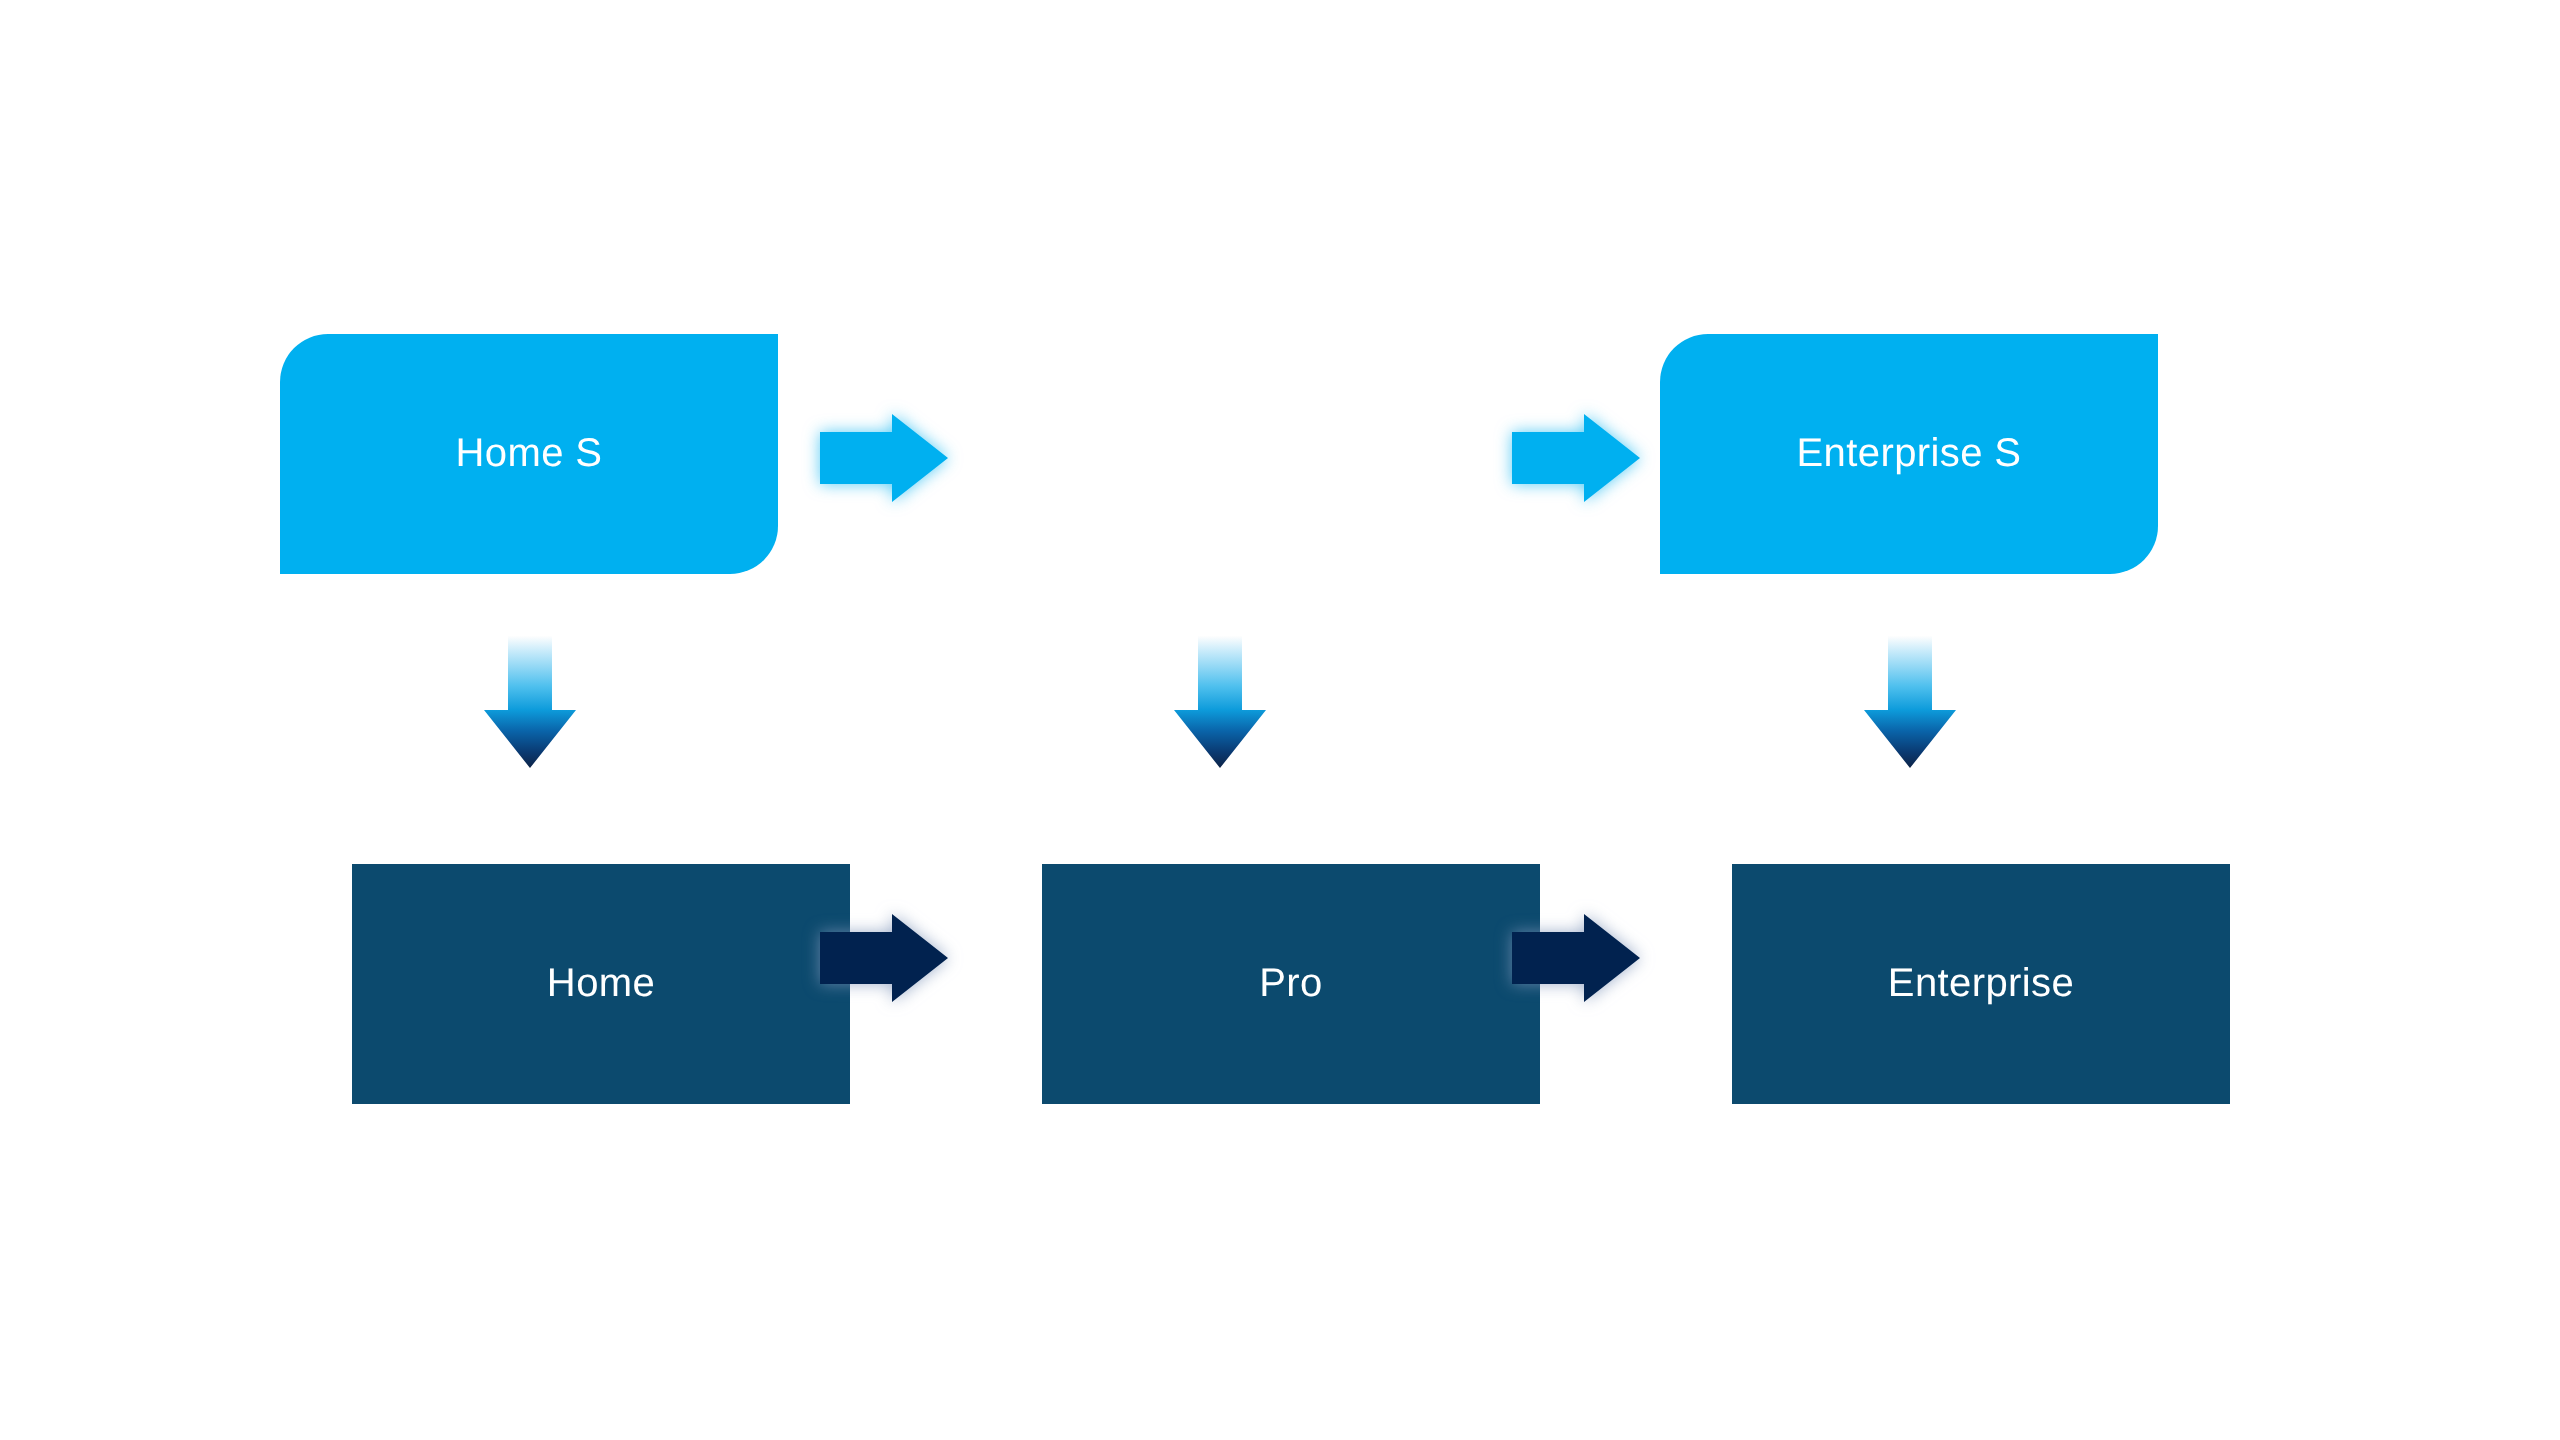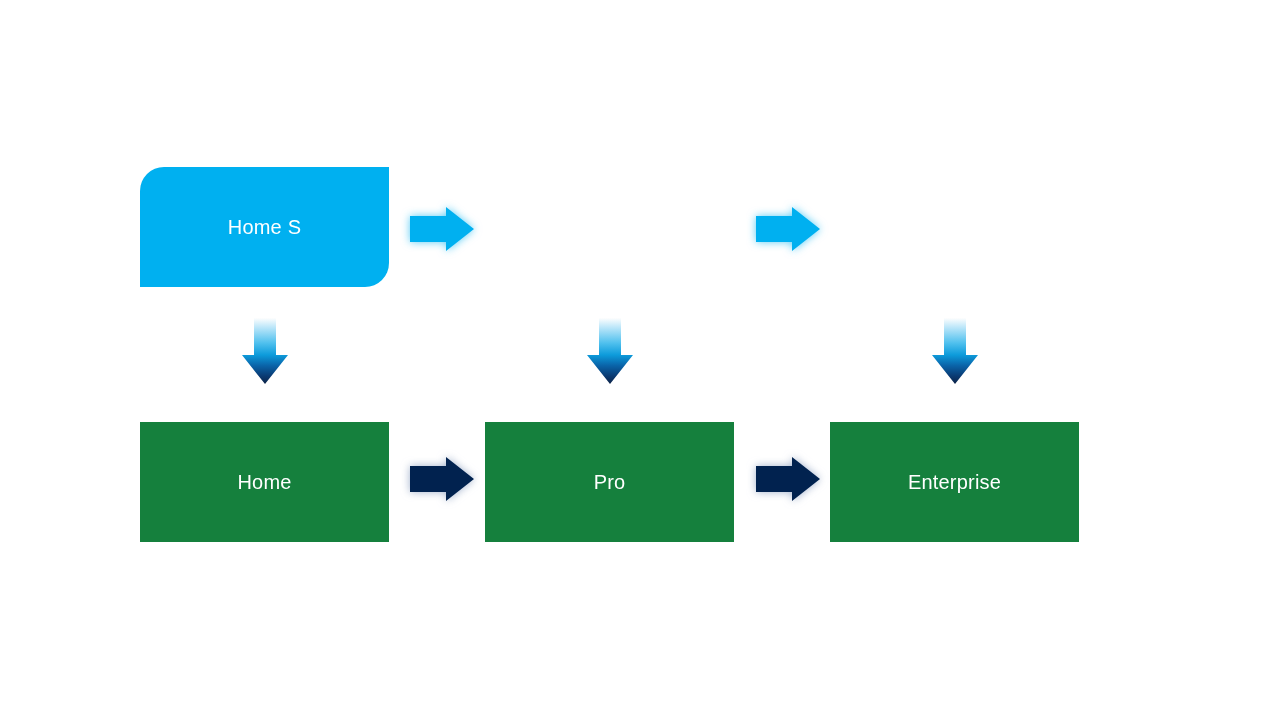--- a/index.html
+++ b/index.html
@@ -25,22 +25,23 @@
     color: #ffffff;
     font-size: 20px;
     letter-spacing: 0.2px;
   }
   .node-top {
     top: 167px;
     background: #00B0F0;
     border-radius: 24px 0 24px 0;
   }
   .node-bottom {
-    top: 422px;
-    background: #15803d;
+    top: 432px;
+    background: #0c4a6e;
+    margin-left: 36px;
   }
   .col1 { left: 140px; }
   .col2 { left: 485px; }
   .col3 { left: 830px; }
 
   .arrow {
     position: absolute;
     overflow: visible;
   }
   .h-arrow-light {
@@ -74,20 +75,23 @@
         <stop offset="72%" stop-color="#0A64A9"></stop>
         <stop offset="88%" stop-color="#0A3A72"></stop>
         <stop offset="100%" stop-color="#0D2347"></stop>
       </linearGradient>
     </defs>
   </svg>
 
   <div class="node node-top col1">
     <span>Home S</span>
   </div>
+  <div class="node node-top col3">
+    <span>Enterprise S</span>
+  </div>
 
   <div class="node node-bottom col1">
     <span>Home</span>
   </div>
   <div class="node node-bottom col3">
     <span>Enterprise</span>
   </div>
   <div class="node node-bottom col2">
     <span>Pro</span>
   </div>

